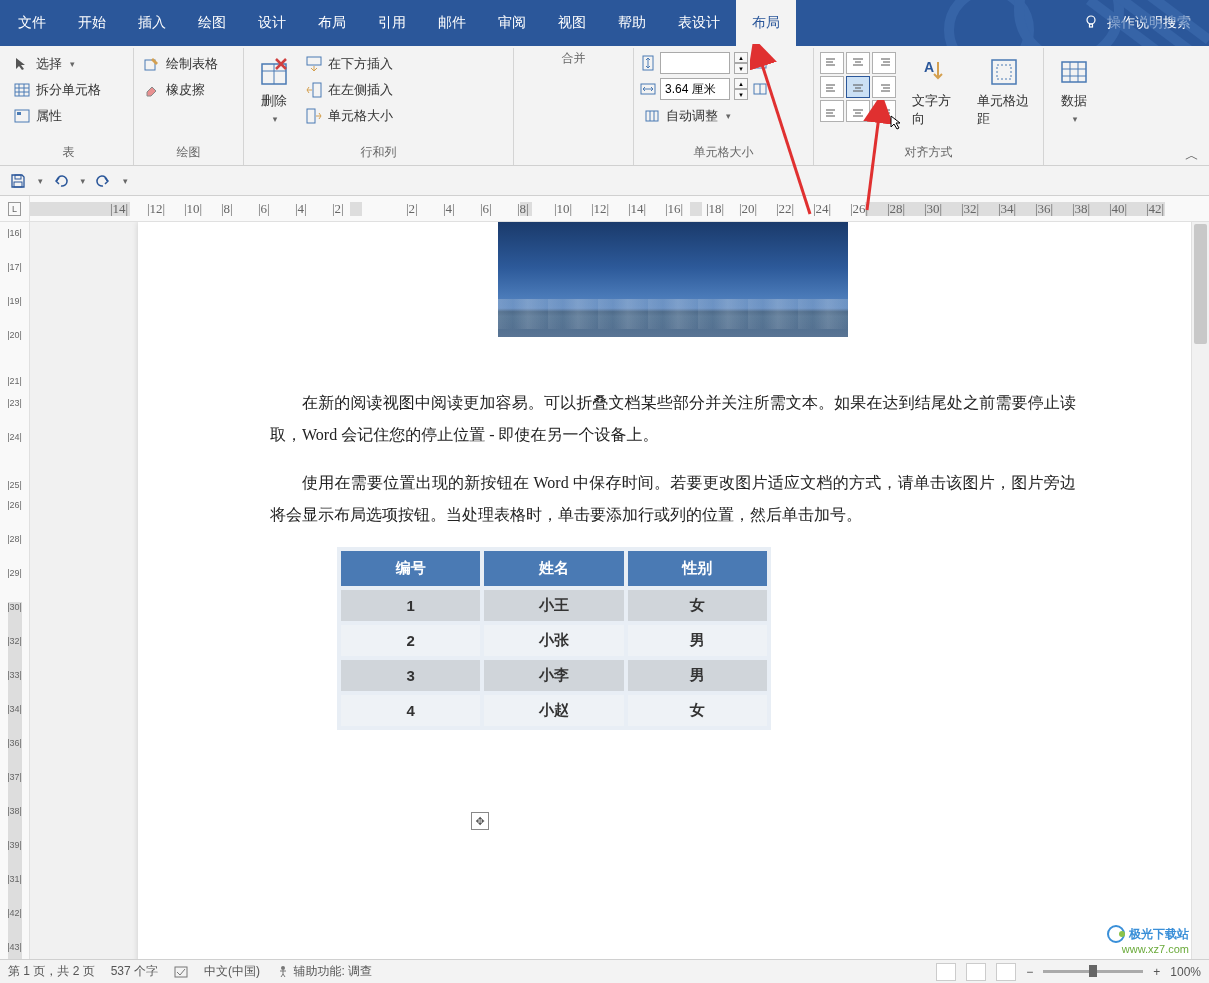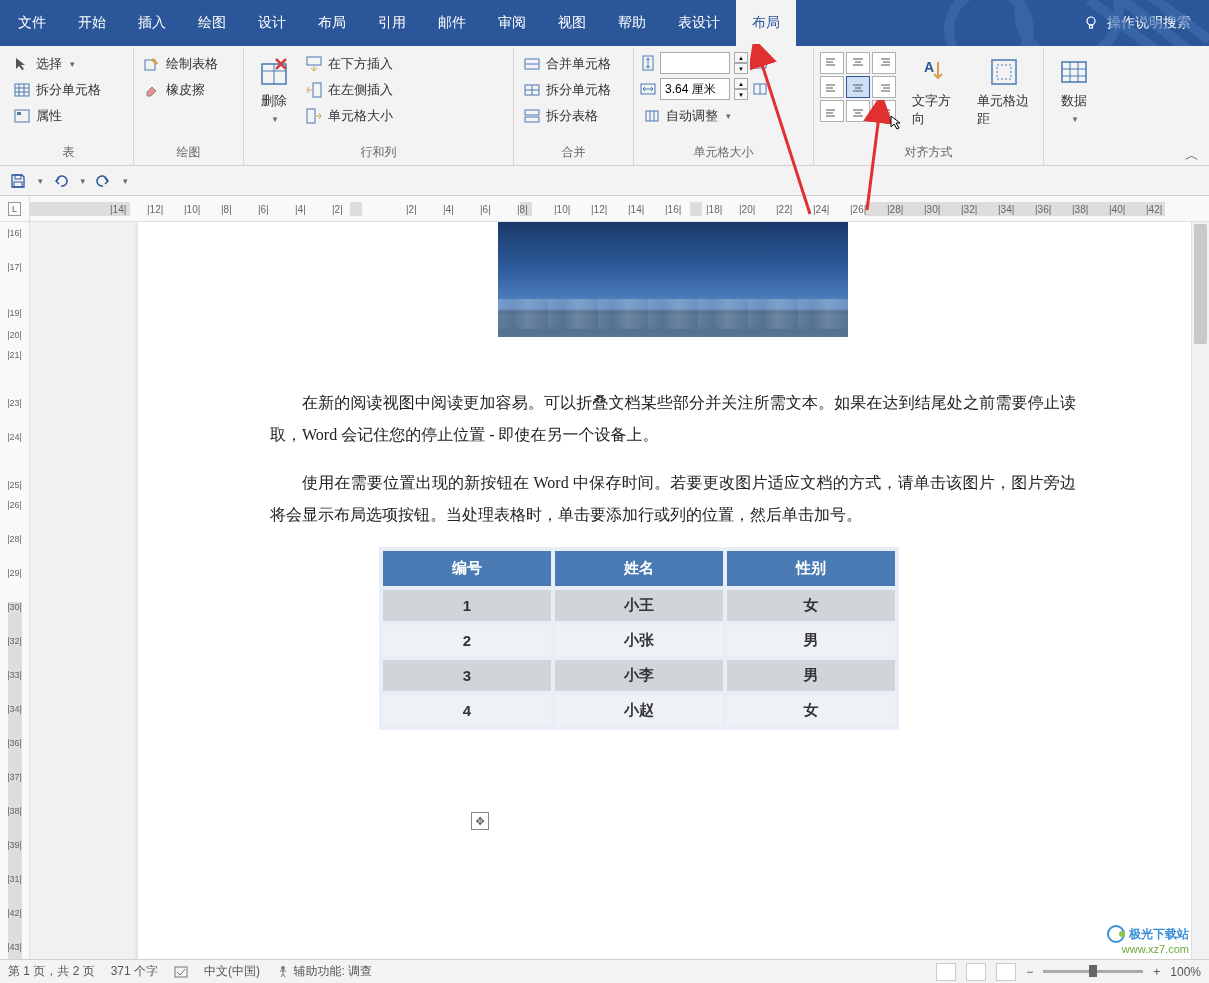--- a/index.html
+++ b/index.html
@@ -3,21 +3,21 @@
 <meta charset="utf-8">
 <style>
 * { margin: 0; padding: 0; box-sizing: border-box; }
 body { font-family: "Microsoft YaHei", sans-serif; font-size: 12px; background: #fff; overflow: hidden; width: 1209px; height: 983px; position: relative; }
 
 
 .menu-bar { background: #2b579a; height: 46px; display: flex; align-items: center; padding: 0 2px; }
 .menu-item { color: #fff; padding: 0 16px; font-size: 14px; height: 46px; display: flex; align-items: center; cursor: pointer; }
 .menu-item.active { background: #f3f3f3; color: #2b579a; }
 .menu-spacer { flex: 1; }
-.search-hint { display: flex; align-items: center; color: #fff; font-size: 14px; padding: 0 16px; gap: 8px; }
+.search-hint { display: flex; align-items: flex-start; color: #fff; font-size: 14px; padding: 0 16px; gap: 8px; }
 .bulb-icon { width: 16px; height: 16px; }
 .top-decor { position: absolute; right: 0; top: 0; width: 280px; height: 46px; overflow: hidden; pointer-events: none; }
 
 
 .ribbon { background: #f3f3f3; height: 120px; border-bottom: 1px solid #d0d0d0; display: flex; padding: 2px 4px 0; }
 .ribbon-group { border-right: 1px solid #d4d4d4; display: flex; flex-direction: column; padding: 0 6px 2px; }
 .ribbon-group-content { flex: 1; display: flex; align-items: flex-start; gap: 4px; padding-top: 4px; }
 .ribbon-group-label { text-align: center; color: #666; font-size: 12px; padding: 2px 0; }
 .ribbon-btn { display: flex; align-items: center; gap: 6px; padding: 3px 4px; font-size: 13px; color: #333; cursor: pointer; }
 .ribbon-btn-large { display: flex; flex-direction: column; align-items: center; gap: 4px; padding: 4px 6px; font-size: 13px; color: #333; cursor: pointer; min-width: 48px; }
@@ -36,37 +36,37 @@
 
 
 .qat { background: #f3f3f3; height: 30px; display: flex; align-items: center; padding: 0 8px; gap: 8px; border-bottom: 1px solid #d0d0d0; }
 .qat-btn { width: 20px; height: 20px; display: flex; align-items: center; justify-content: center; cursor: pointer; color: #2b579a; font-size: 14px; }
 
 
 .ruler-h { background: #f9f9f9; height: 26px; display: flex; align-items: center; border-bottom: 1px solid #e0e0e0; position: relative; overflow: hidden; font-size: 9px; color: #666; }
 .ruler-corner { width: 30px; height: 26px; background: #f9f9f9; border-right: 1px solid #e0e0e0; display: flex; align-items: center; justify-content: center; }
 .ruler-corner span { border: 1px solid #999; padding: 1px 3px; font-size: 9px; }
 .ruler-ticks { flex: 1; position: relative; height: 100%; }
-.ruler-tick { position: absolute; top: 50%; transform: translateY(-50%); font-size: 10px; color: #666; }
+.ruler-tick { position: absolute; top: 50%; transform: translateY(-50%); font-size: 13px; color: #666; font-family: Liberation Serif, serif; }
 .ruler-dark { position: absolute; height: 14px; background: #ddd; top: 6px; }
 
 
 .doc-area { display: flex; height: 737px; background: #f1f1f1; }
 .ruler-v { width: 30px; background: #f9f9f9; border-right: 1px solid #e0e0e0; position: relative; overflow: hidden; }
 .ruler-v-tick { position: absolute; left: 50%; transform: translateX(-50%); font-size: 9px; color: #666; }
 .ruler-v-dark { position: absolute; width: 14px; background: #ddd; left: 8px; }
 .doc-canvas { flex: 1; overflow: hidden; position: relative; background: #f1f1f1; }
 .page { background: #fff; width: 1070px; margin-left: 108px; min-height: 900px; box-shadow: 0 0 6px rgba(0,0,0,0.15); position: relative; padding: 0 132px 40px; }
 .page-image { width: 350px; height: 115px; background: linear-gradient(to bottom, #1a3a6b 0%, #2d5a9a 40%, #4a7ab8 65%, #5a85be 75%, #3a5878 78%, #4a6a8a 82%, #5a7595 100%); margin: 0 auto 50px; position: relative; }
 .page-image::after { content: ''; position: absolute; bottom: 8px; left: 0; right: 0; height: 30px; background: repeating-linear-gradient(90deg, rgba(255,255,255,0.08) 0px, transparent 15px, rgba(255,255,255,0.12) 30px, transparent 50px), linear-gradient(to bottom, rgba(180,200,220,0.3), transparent); }
 .doc-text { font-size: 16px; line-height: 2; color: #222; text-align: justify; margin-bottom: 16px; text-indent: 2em; font-family: "SimSun", serif; }
 
 
 .move-handle { position: absolute; width: 18px; height: 18px; border: 1px solid #888; background: #fff; display: flex; align-items: center; justify-content: center; font-size: 11px; color: #555; cursor: move; left: 333px; top: 590px; }
-.doc-table { border-collapse: collapse; margin: 8px 0 0 109px; width: 520px; border-radius: 10px; }
+.doc-table { border-collapse: collapse; margin: 8px 0 0 67px; width: 434px; border-radius: 10px; }
 .doc-table th { background: #4a7ab4; color: #fff; padding: 8px 10px; font-weight: bold; font-size: 15px; border: 4px solid #e8eef5; }
 .doc-table td { padding: 6px 10px; text-align: center; font-size: 15px; font-weight: bold; color: #333; border: 4px solid #e8eef5; }
 .doc-table tbody tr.odd td { background: #d0d5da; }
 .doc-table tbody tr.even td { background: #eef2f6; }
 .scroll-v { width: 18px; background: #f1f1f1; border-left: 1px solid #e0e0e0; position: relative; }
 .scroll-thumb { position: absolute; left: 2px; right: 2px; top: 2px; height: 120px; background: #c8c8c8; border-radius: 2px; }
 
 
 .status-bar { position: absolute; bottom: 0; left: 0; right: 0; height: 24px; background: #f3f3f3; border-top: 1px solid #d0d0d0; display: flex; align-items: center; padding: 0 8px; font-size: 12px; color: #555; gap: 16px; }
 .status-right { margin-left: auto; display: flex; align-items: center; gap: 10px; }
@@ -214,46 +214,20 @@
               <path d="M10,8 L15,8 M13,5 L15,8 L13,11" stroke="#d4a050" fill="none"></path>
             </svg>
             <span>单元格大小</span>
           </div>
       </div>
     </div>
     <div class="ribbon-group-label">行和列</div>
   </div>
 
   <div class="ribbon-group" style="width:120px">
-    <div class="ribbon-group-content">
-      <div class="rb-col">
-        <div class="ribbon-btn">
-            <svg class="icon-box" viewBox="0 0 16 16">
-              <rect x="1" y="3" width="14" height="10" fill="none" stroke="#4a7ab4"></rect>
-              <line x1="1" y1="8" x2="15" y2="8" stroke="#4a7ab4"></line>
-            </svg>
-            <span>合并单元格</span>
-          </div>
-        <div class="ribbon-btn">
-            <svg class="icon-box" viewBox="0 0 16 16">
-              <rect x="1" y="3" width="14" height="10" fill="none" stroke="#4a7ab4"></rect>
-              <line x1="8" y1="3" x2="8" y2="13" stroke="#4a7ab4"></line>
-              <line x1="1" y1="8" x2="15" y2="8" stroke="#4a7ab4"></line>
-            </svg>
-            <span>拆分单元格</span>
-          </div>
-        <div class="ribbon-btn">
-            <svg class="icon-box" viewBox="0 0 16 16">
-              <rect x="1" y="2" width="14" height="5" fill="none" stroke="#4a7ab4"></rect>
-              <rect x="1" y="9" width="14" height="5" fill="none" stroke="#4a7ab4"></rect>
-            </svg>
-            <span>拆分表格</span>
-          </div>
-      </div>
-    </div>
     <div class="ribbon-group-label">合并</div>
   </div>
 
   <div class="ribbon-group" style="width:180px">
     <div class="ribbon-group-content">
       <div class="rb-col">
         <div class="size-input-row">
           <svg class="icon-box" viewBox="0 0 16 16">
               <rect x="3" y="1" width="10" height="14" fill="none" stroke="#4a7ab4"></rect>
               <path d="M8,3 L8,13 M6,5 L8,3 L10,5 M6,11 L8,13 L10,11" stroke="#4a7ab4" fill="none"></path>
@@ -484,23 +458,23 @@
       <div class="ruler-tick" style="left: 1079px;">|40|</div>
       <div class="ruler-tick" style="left: 1116px;">|42|</div>
     </div>
 </div>
 
 <div class="doc-area">
   <div class="ruler-v" id="ruler-v">
     <div class="ruler-v-dark" style="top:380px;height:400px"></div>
   <div class="ruler-v-tick" style="top: 6px; writing-mode: horizontal-tb;">|16|</div>
       <div class="ruler-v-tick" style="top: 40px; writing-mode: horizontal-tb;">|17|</div>
-      <div class="ruler-v-tick" style="top: 74px; writing-mode: horizontal-tb; margin-top: 12px;">|19|</div>
+      <div class="ruler-v-tick" style="top: 74px; writing-mode: horizontal-tb;">|19|</div>
       <div class="ruler-v-tick" style="top: 108px; writing-mode: horizontal-tb;">|20|</div>
-      <div class="ruler-v-tick" style="top: 128px; writing-mode: horizontal-tb;">|21|</div>
+      <div class="ruler-v-tick" style="top: 154px; writing-mode: horizontal-tb;">|21|</div>
       <div class="ruler-v-tick" style="top: 176px; writing-mode: horizontal-tb;">|23|</div>
       <div class="ruler-v-tick" style="top: 210px; writing-mode: horizontal-tb;">|24|</div>
       <div class="ruler-v-tick" style="top: 258px; writing-mode: horizontal-tb;">|25|</div>
       <div class="ruler-v-tick" style="top: 278px; writing-mode: horizontal-tb;">|26|</div>
       <div class="ruler-v-tick" style="top: 312px; writing-mode: horizontal-tb;">|28|</div>
       <div class="ruler-v-tick" style="top: 346px; writing-mode: horizontal-tb;">|29|</div>
       <div class="ruler-v-tick" style="top: 380px; writing-mode: horizontal-tb;">|30|</div>
       <div class="ruler-v-tick" style="top: 414px; writing-mode: horizontal-tb;">|32|</div>
       <div class="ruler-v-tick" style="top: 448px; writing-mode: horizontal-tb;">|33|</div>
       <div class="ruler-v-tick" style="top: 482px; writing-mode: horizontal-tb;">|34|</div>
@@ -552,21 +526,21 @@
 
     </div>
   </div>
   <div class="scroll-v">
     <div class="scroll-thumb"></div>
   </div>
 </div>
 
 <div class="status-bar">
   <span>第 1 页，共 2 页</span>
-  <span>371 个字</span>
+  <span>537 个字</span>
   <svg width="14" height="14" viewBox="0 0 14 14">
       <rect x="1" y="2" width="12" height="10" fill="none" stroke="#777"></rect>
       <path d="M3,7 L6,10 L11,4" stroke="#777" fill="none"></path>
     </svg>
   <span>中文(中国)</span>
   <span><svg width="14" height="14" viewBox="0 0 14 14" style="vertical-align:middle">
         <circle cx="7" cy="3" r="2" fill="#777"></circle>
         <path d="M7,5 L7,9 M4,6 L10,6 M5,12 L7,9 L9,12" stroke="#777" fill="none"></path>
       </svg> <span>辅助功能: 调查</span></span>
   <div class="status-right">

